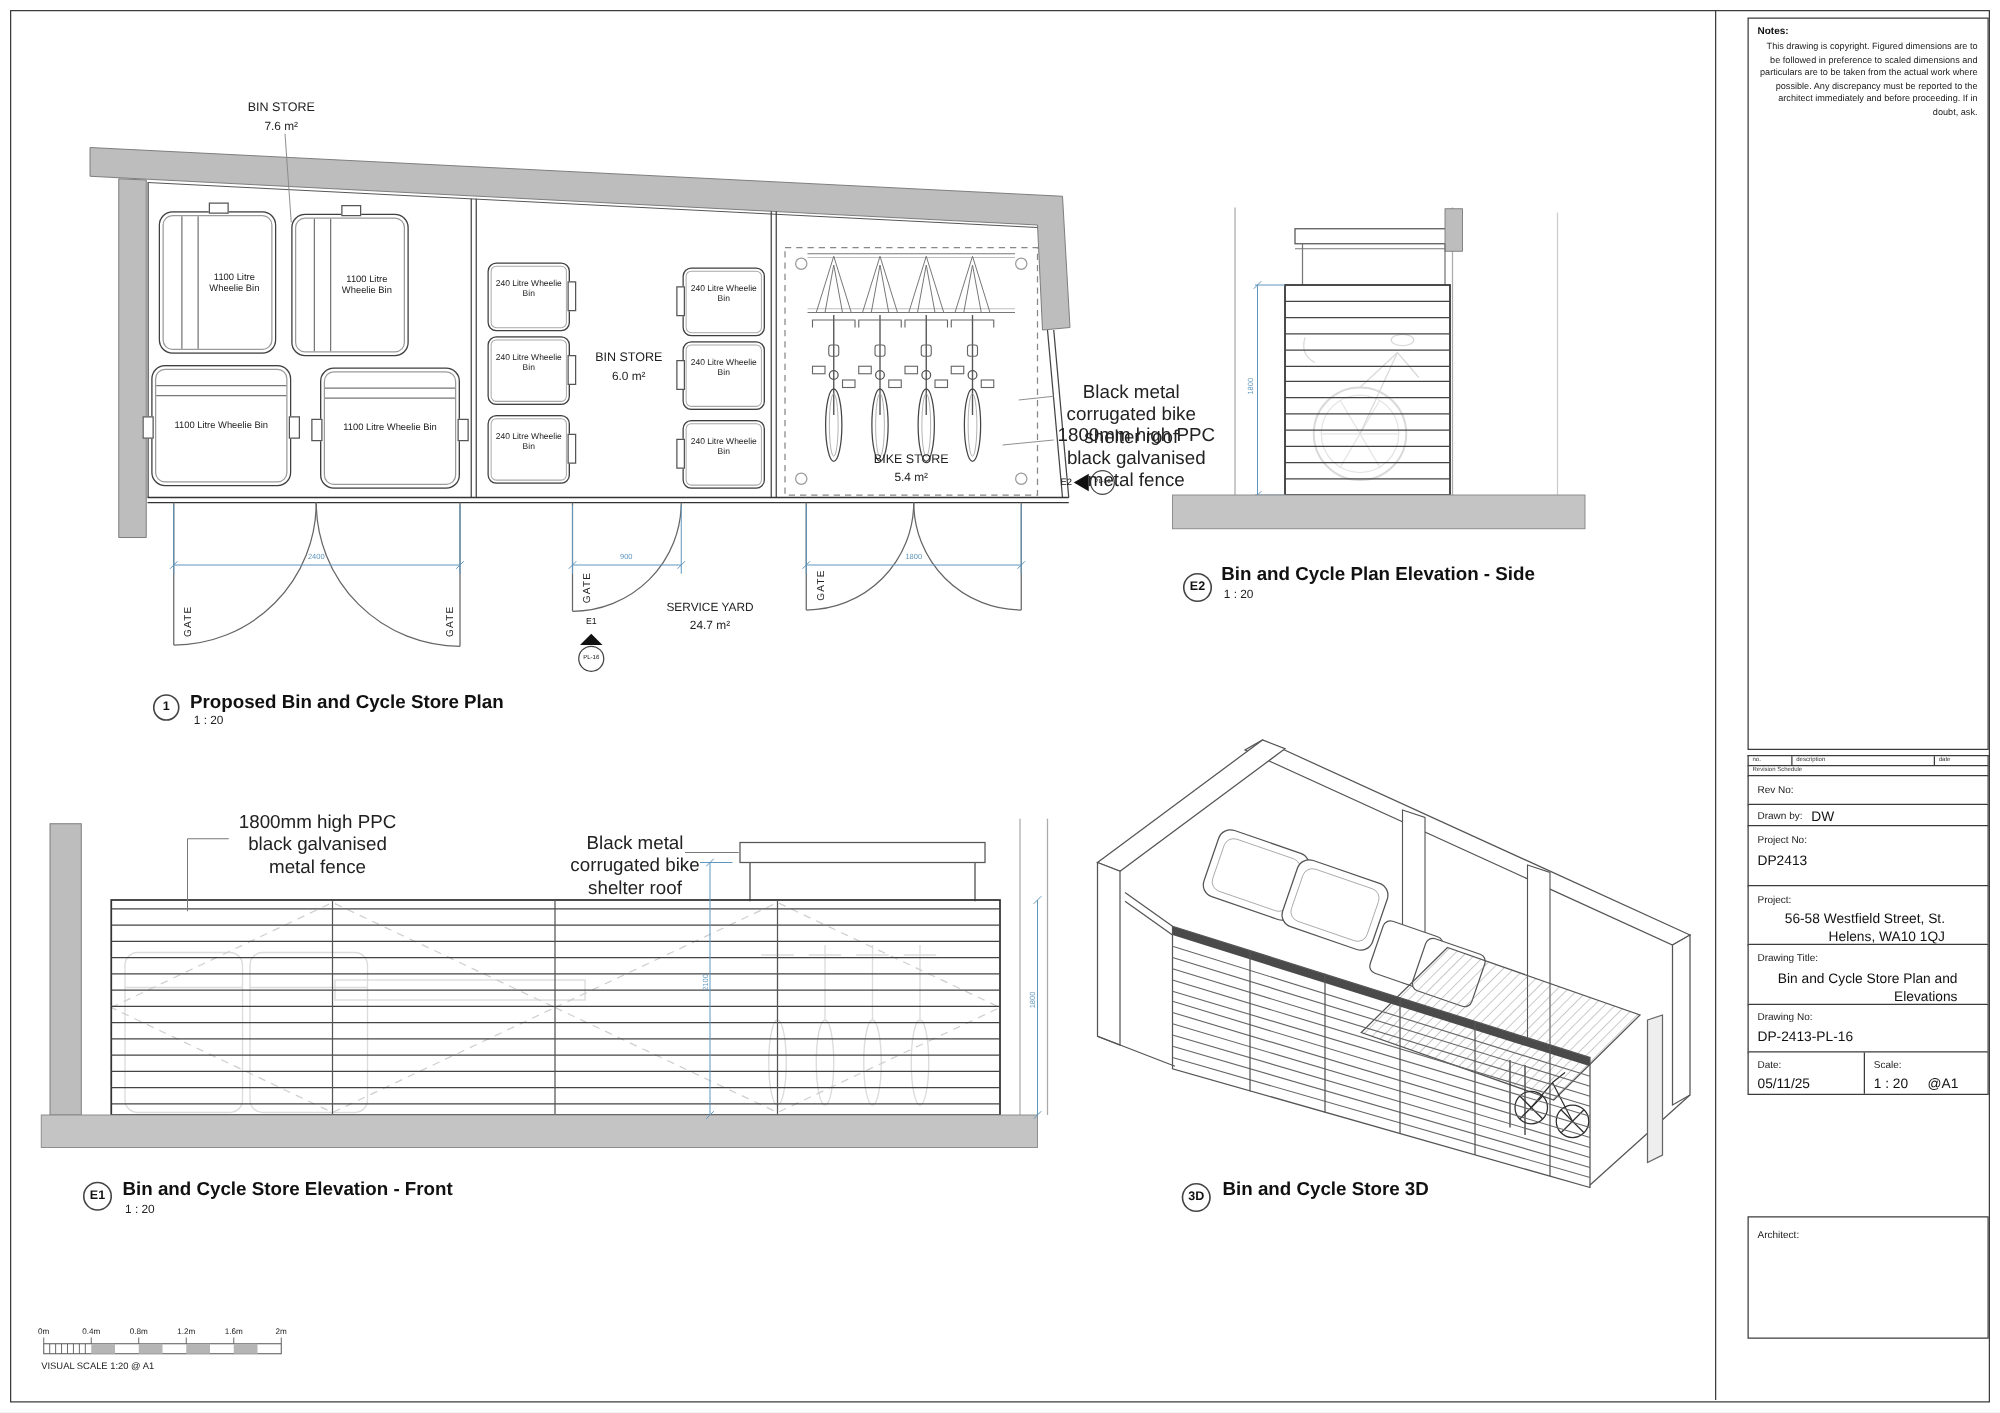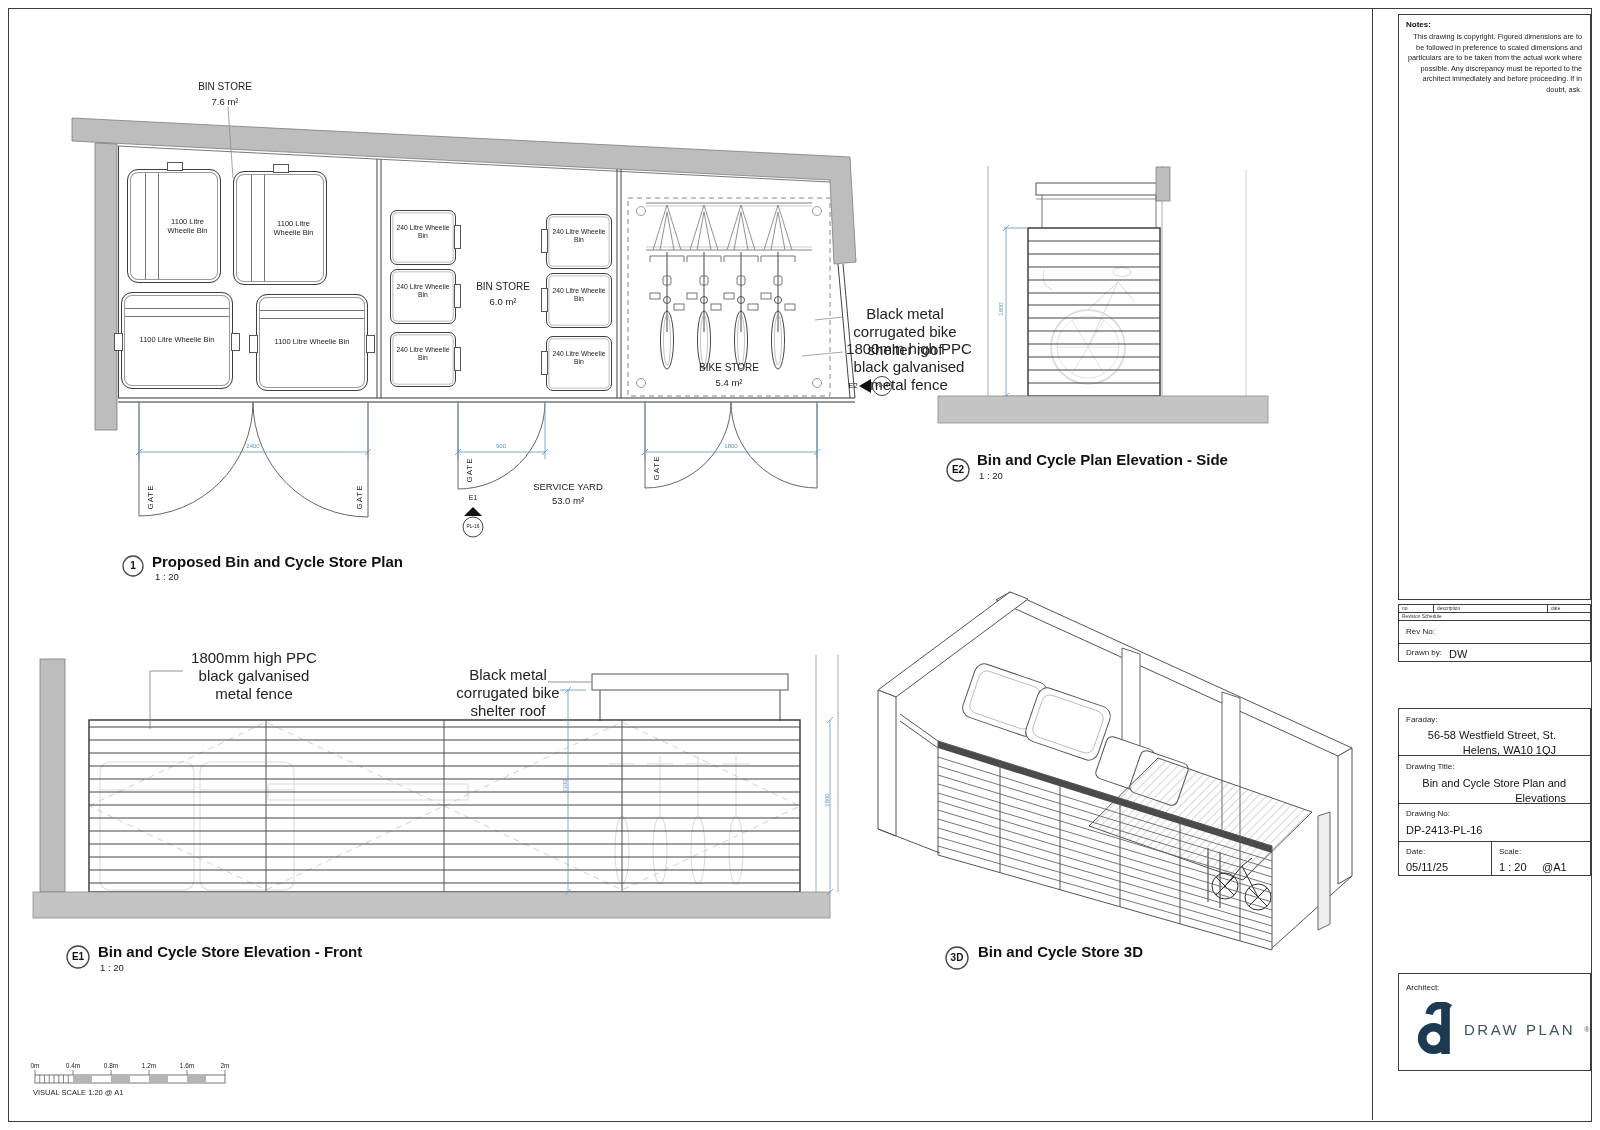--- a/index.html
+++ b/index.html
@@ -461,21 +461,21 @@
   <div class="abs room-lbl" style="left:460px;top:280px;width:86px">
     <div>BIN STORE</div>
       <div class="area">6.0 m²</div>
   </div>
   <div class="abs room-lbl" style="left:686px;top:361px;width:86px">
     <div>BIKE STORE</div>
       <div class="area">5.4 m²</div>
   </div>
   <div class="abs room-lbl" style="left:513px;top:480px;width:110px;font-size:9.5px">
     <div>SERVICE YARD</div>
-      <div class="area">53.0 m²</div>
+      <div class="area">24.7 m²</div>
   </div>
 
   <div class="gate" style="left:128px;top:492px">GATE</div>
   <div class="gate" style="left:337px;top:492px">GATE</div>
   <div class="gate" style="left:447px;top:465px">GATE</div>
   <div class="gate" style="left:634px;top:463px">GATE</div>
 
   <div class="dim" style="left:228px;top:443px">2400</div>
   <div class="dim" style="left:476px;top:443px">900</div>
   <div class="dim" style="left:706px;top:443px">1800</div>
@@ -532,46 +532,41 @@
     <div class="rev-cell" style="left:3px;top:1px">Revision Schedule</div>
   </div>
 
   <div class="tbbox" style="top:620px;height:23px">
     <div class="fl" style="left:7px;top:6px">Rev No:</div>
   </div>
   <div class="tbbox" style="top:643px;height:17px">
     <div class="fl" style="left:7px;top:4px">Drawn by:</div>
     <div class="fv" style="left:50px;top:3px">DW</div>
   </div>
+  <div class="tbbox" style="top:660px;height:48px">
+    <div class="fl" style="left:7px;top:6px">Project No:</div>
+    <div class="fv" style="left:7px;top:21px">DP2413</div>
+  </div>
   <div class="tbbox" style="top:708px;height:47px">
-    <div class="fl" style="left:7px;top:6px">Faraday:</div>
+    <div class="fl" style="left:7px;top:6px">Project:</div>
     <div class="fv" style="left:7px;top:19px;width:150px">56-58 Westfield Street, St. Helens, WA10 1QJ</div>
   </div>
   <div class="tbbox" style="top:755px;height:48px">
     <div class="fl" style="left:7px;top:6px">Drawing Title:</div>
     <div class="fv" style="left:7px;top:20px;width:160px">Bin and Cycle Store Plan and Elevations</div>
   </div>
   <div class="tbbox" style="top:803px;height:38px">
     <div class="fl" style="left:7px;top:5px">Drawing No:</div>
     <div class="fv" style="left:7px;top:19px">DP-2413-PL-16</div>
   </div>
   <div class="tbbox" style="top:841px;height:33px">
     <div class="abs" style="left:92px;top:0;width:0;height:33px;border-left:1px solid #3c3c3c"></div>
     <div class="fl" style="left:7px;top:5px">Date:</div>
     <div class="fv" style="left:7px;top:18px">05/11/25</div>
     <div class="fl" style="left:100px;top:5px">Scale:</div>
     <div class="fv" style="left:100px;top:18px">1 : 20</div>
     <div class="fv" style="left:143px;top:18px">@A1</div>
   </div>
   <div class="tbbox" style="top:973px;height:96px">
     <div class="fl" style="left:7px;top:9px">Architect:</div>
-    <div class="logo-row" style="left:18px;top:28px">
-      <svg width="38" height="54" viewBox="0 0 44 62">
-        <circle cx="19" cy="42" r="13" fill="none" stroke="#1d3a52" stroke-width="10"></circle>
-        <rect x="28" y="2" width="10" height="58" rx="1" fill="#1d3a52"></rect>
-        <path d="M38,7 C28,0 16,4 14,14" fill="none" stroke="#1d3a52" stroke-width="9"></path>
-      </svg>
-      <span class="logo-text">DRAW PLAN</span>
-      <span class="logo-reg">®</span>
-    </div>
   </div>
 
 </div>
 
 </body></html>

